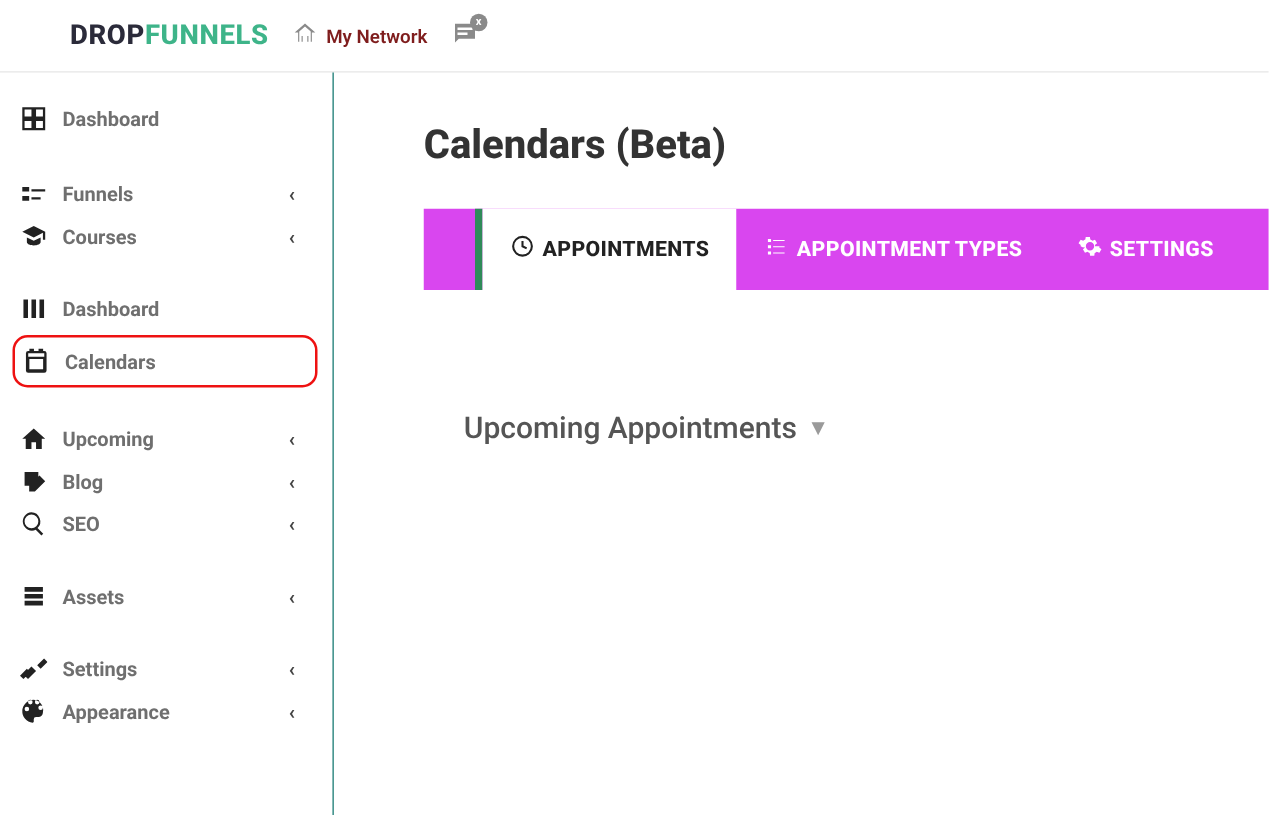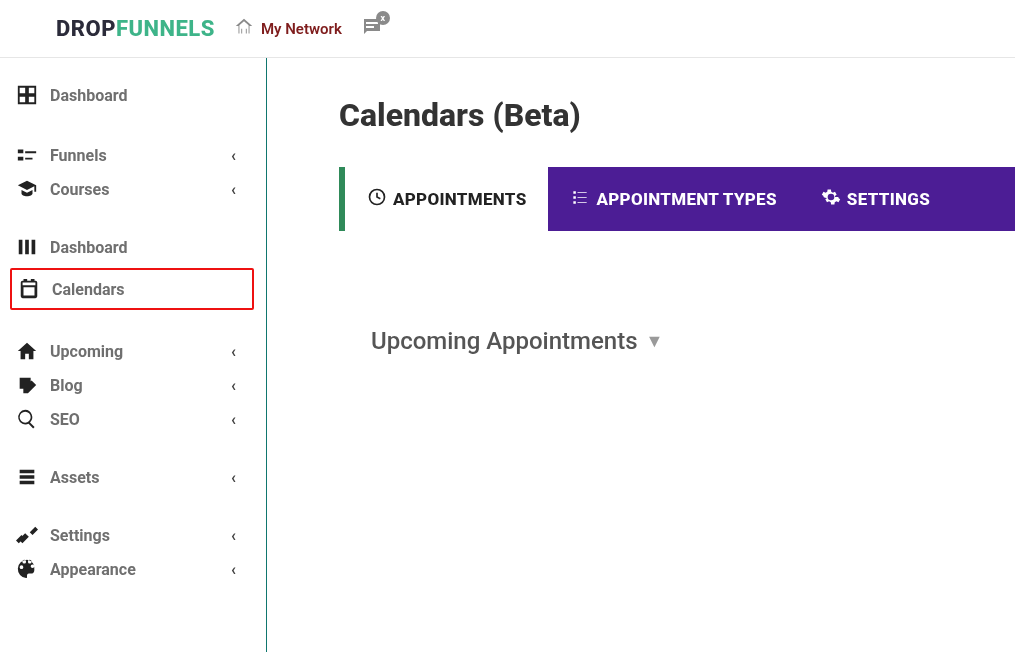--- a/index.html
+++ b/index.html
@@ -76,37 +76,38 @@
   }
   .item .ic { width: 22px; display:flex; justify-content:center; }
   .item .ic svg { width: 22px; height: 22px; fill: #222; }
   .item .chev {
     position: absolute; right: 18px;
     font-size: 16px; color: #444;
   }
   .item.compact { padding: 6px 6px; }
   .highlight {
     border: 2px solid #e11;
-    border-radius: 2px;
+    border-radius: 12px;
     padding: 8px 6px;
     margin: 4px 0;
   }
   .highlight .ic svg { fill:#222; }
 
   
   .main { flex: 1; padding: 38px 0 0 72px; }
   .page-title {
     font-size: 32px;
     font-weight: 800;
     color: #333;
     margin-bottom: 33px;
   }
   .tabs {
     display: flex;
-    background: #4c1d95;
+    background: #d946ef;
+    padding-left: 41px;
   }
   .tab-active-bar { width: 6px; background:#2f8a59; }
   .tab {
     display: flex; align-items:center;
     gap: 6px;
     padding: 20px 22px;
     font-weight: 800;
     color: #fff;
     font-size: 17px;
     cursor: pointer;

